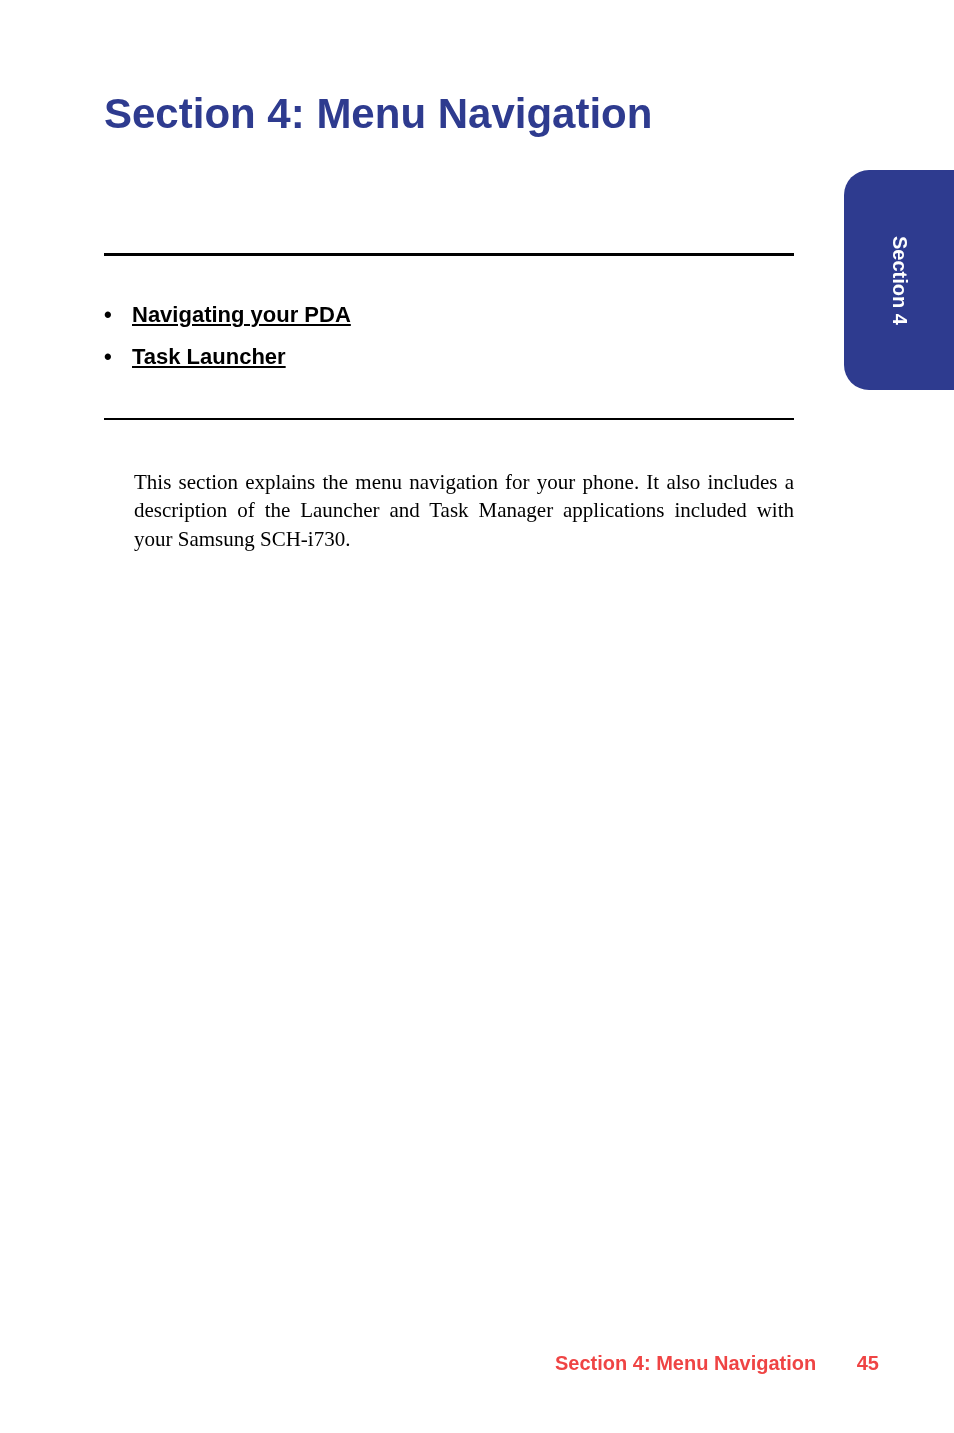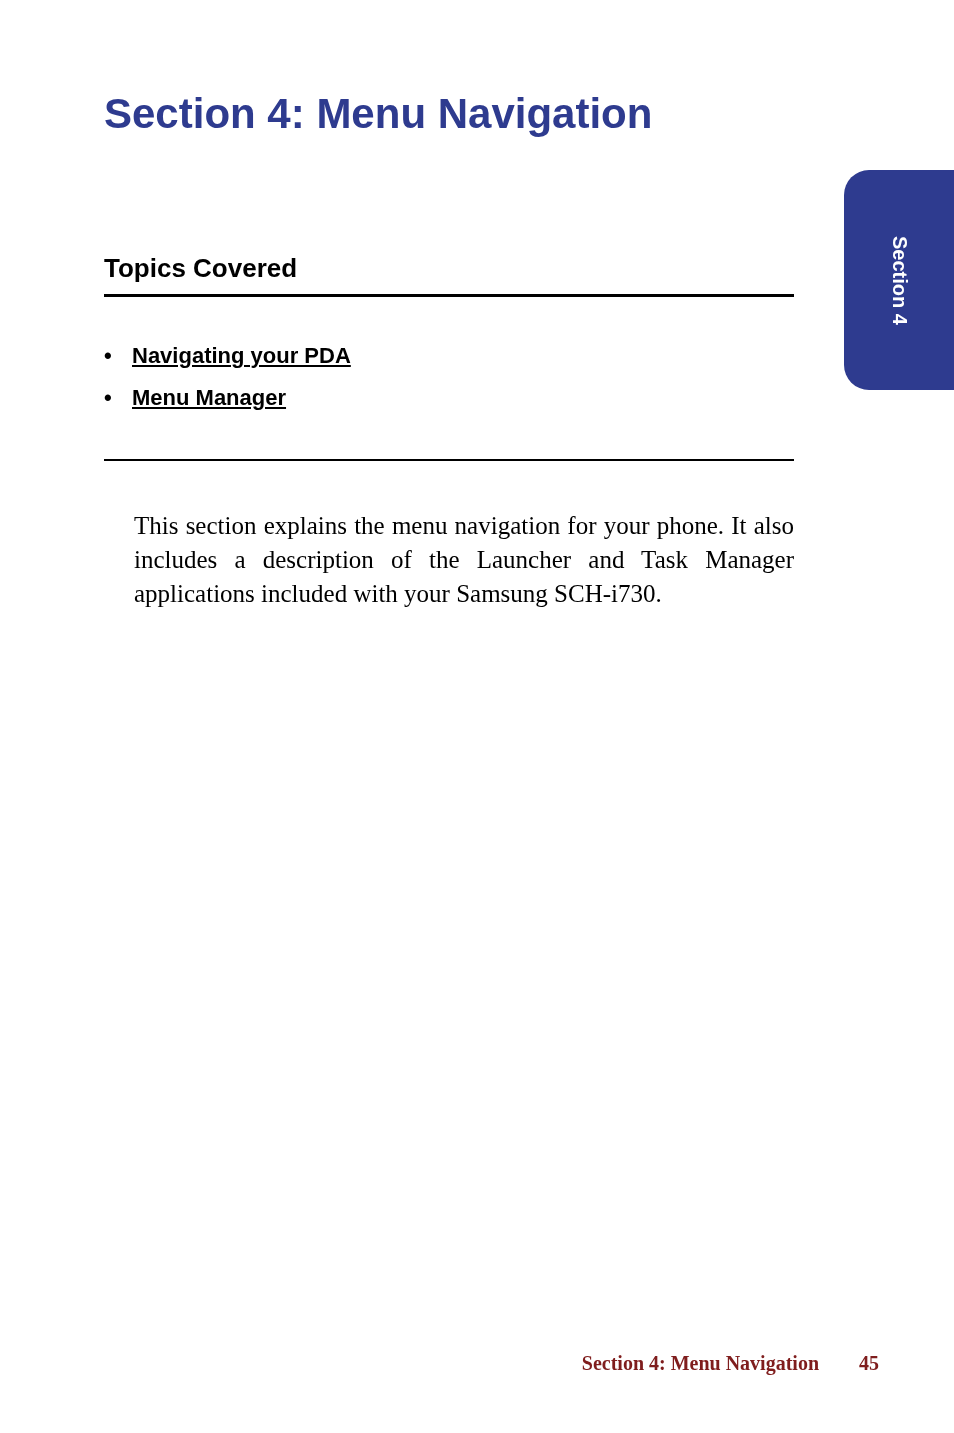--- a/index.html
+++ b/index.html
@@ -94,60 +94,59 @@
     
     .bottom-divider {
       border: none;
       border-top: 2px solid #000000;
       max-width: 690px;
       margin-bottom: 48px;
     }
     
     .description-text {
       font-family: 'Book Antiqua', Palatino, Georgia, serif;
-      font-size: 25px;
+      font-size: 21px;
       line-height: 1.35;
       color: #000000;
       max-width: 690px;
       padding-left: 30px;
       text-align: justify;
     }
     
     .page-footer {
       position: absolute;
       bottom: 58px;
       right: 75px;
-      font-family: Liberation Serif, serif;
+      font-family: Liberation Sans, sans-serif;
       font-weight: bold;
       font-size: 20px;
-      color: #7f1d1d;
+      color: #ef4444;
       text-align: center;
     }
     
     .page-number {
       margin-left: 35px;
     }
   </style>
 </head>
 <body>
 
 <div class="section-tab">
   <span class="section-tab-text">Section 4</span>
 </div>
 
 <div class="page-container">
 
   <h1 class="main-title">Section 4: Menu Navigation</h1>
 
-  <h2 class="topics-heading">Topics Covered</h2>
   <hr class="topics-divider">
 
   <ul class="topics-list">
     <li>Navigating your PDA</li>
-    <li>Menu Manager</li>
+    <li>Task Launcher</li>
   </ul>
 
   <hr class="bottom-divider">
 
   <p class="description-text">This section explains the menu navigation for your phone. It also includes a description of the Launcher and Task Manager applications included with your Samsung SCH-i730.</p>
 
   <div class="page-footer">
     <span>Section 4: Menu Navigation</span>
     <span class="page-number">45</span>
   </div>

